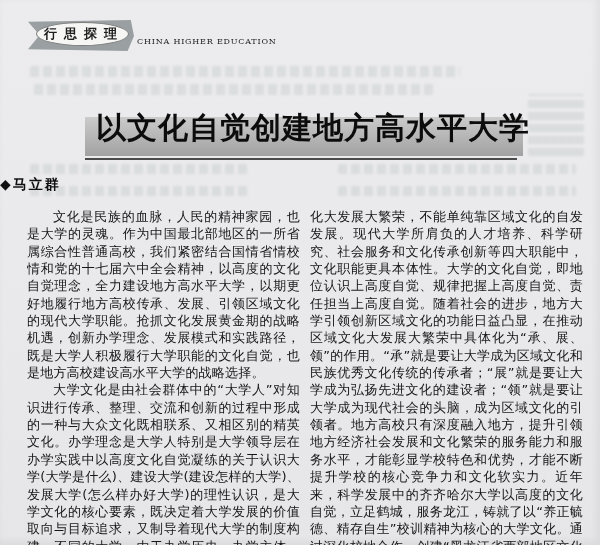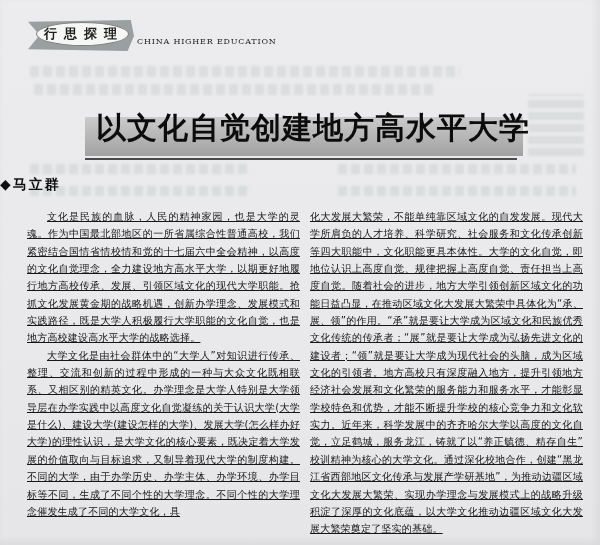--- a/index.html
+++ b/index.html
@@ -53,22 +53,22 @@
 
   
   .author {
     position:absolute; left:0; top:176px; width:600px; text-align:left;
     font-weight:bold; font-size:14px; color:#101010; letter-spacing:2px;
   }
 
   
   .col {
     position:absolute; top:208px; height:337px; overflow:hidden;
-    font-size:10px; line-height:17.35px; color:#161616;
-    text-align:justify; letter-spacing:0.2px;text-decoration:underline;
+    font-size:13px; line-height:17.35px; color:#161616;
+    text-align:justify; letter-spacing:0.2px;
   }
   .col-left  { left:27px;  width:273px; }
   .col-right { left:310px; width:273px; }
   .col p { margin:0; text-indent:2em; }
   .col p.no-indent { text-indent:0; }
   .col p.heading { font-weight:bold; }
 
   
   .ghost {
     position:absolute; border-radius:2px; pointer-events:none;

